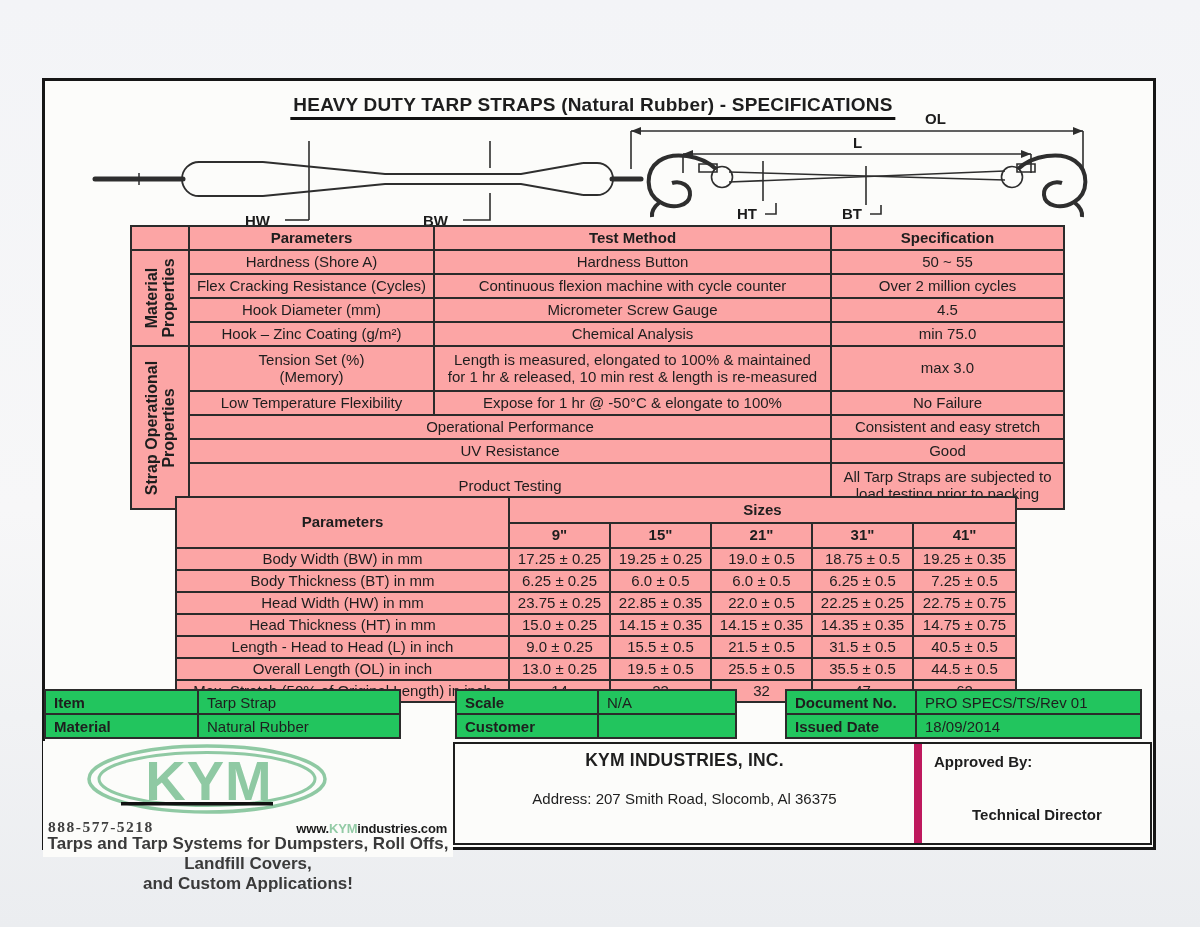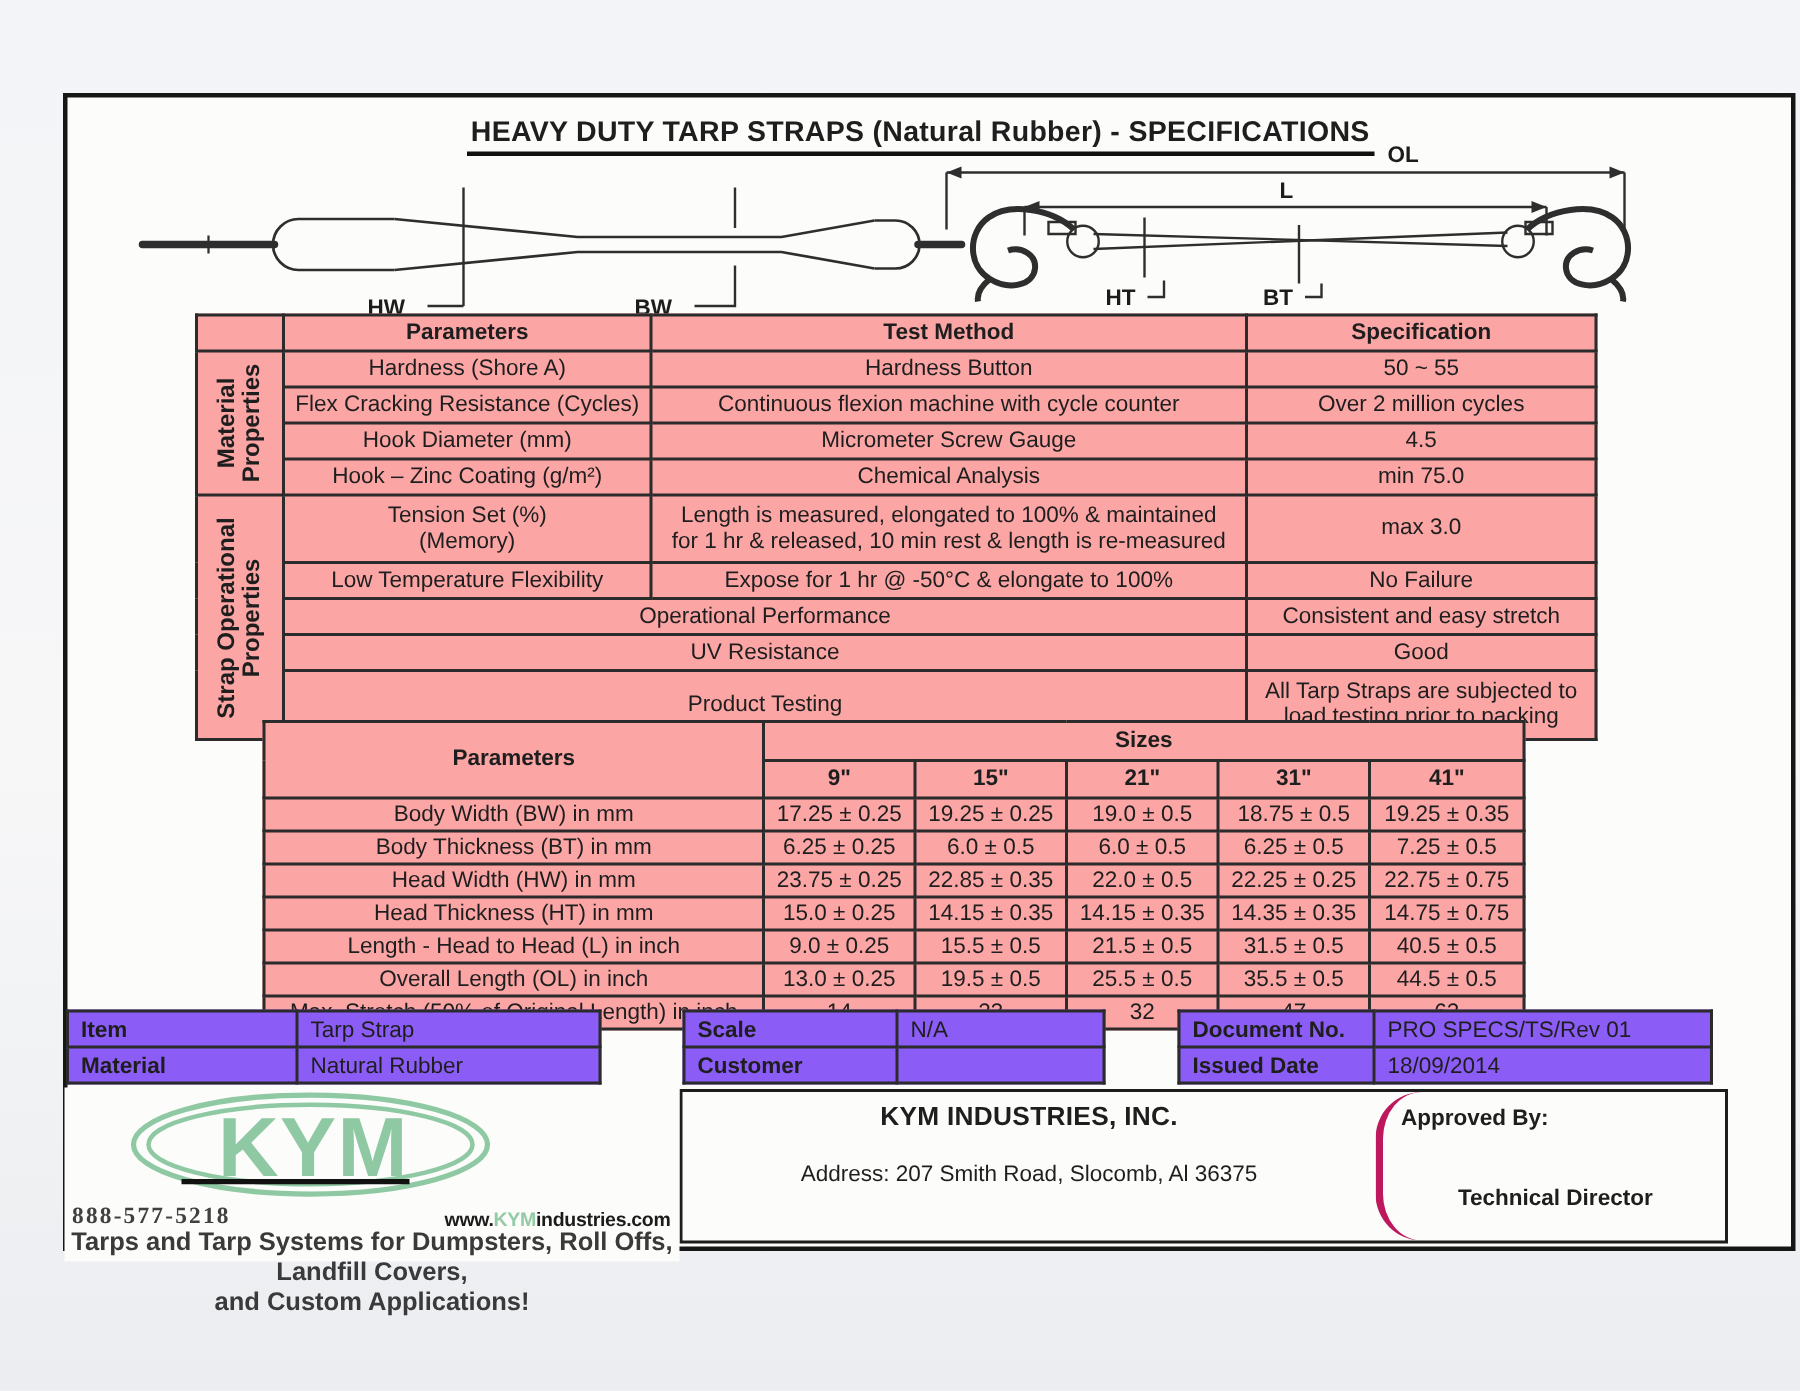--- a/index.html
+++ b/index.html
@@ -3,22 +3,22 @@
 <meta charset="utf-8">
 <style>
   html,body{margin:0;padding:0;}
   body{background:#e9ebee;}
   .stage{
     position:relative;width:1200px;height:927px;overflow:hidden;
     background:linear-gradient(180deg,#f3f4f7 0%,#f7f7f8 55%,#ebedf0 100%);
     font-family:"Liberation Sans",sans-serif;color:#1e1e1e;
   }
   .sheet{
-    position:absolute;left:42px;top:62px;width:1108px;height:766px;
-    border:3px solid #161616;background:#fcfcfa;padding-left:41px;
+    position:absolute;left:42px;top:78px;width:1108px;height:766px;
+    border:3px solid #161616;background:#fcfcfa;
   }
   .title{
     position:absolute;top:13px;left:50%;transform:translateX(-51%);
     font-size:19px;font-weight:bold;white-space:nowrap;letter-spacing:.2px;
     border-bottom:3px solid #111;padding:0 3px 1px 3px;
   }
   svg text{font-family:"Liberation Sans",sans-serif;}
   .diag{position:absolute;}
   .diag path,.diag line,.diag circle,.diag rect{vector-effect:non-scaling-stroke;}
 
@@ -33,38 +33,38 @@
   tr.h43 td{height:43px;}
   tr.h44 td{height:44px;}
   tr.h24 td{height:24px;}
   tr.h23 td{height:23px;}
   tr.h20 td{height:20px;}
   td.rotcell{position:relative;padding:0;}
   .vlabel{
     position:absolute;left:50%;top:50%;transform:translate(-50%,-50%) rotate(-90deg);
     font-weight:bold;font-size:16px;line-height:1.08;white-space:pre-line;text-align:center;
   }
-  .infobox{position:absolute;border-collapse:collapse;background:#8b5cf6;}
+  .infobox{position:absolute;border-collapse:collapse;background:#22c55e;}
   .infobox td{border:2px solid #2b2b2b;height:22px;font-size:15px;text-align:left;padding:0 8px;}
   .infobox td.lbl{font-weight:bold;}
 
   .logo-block{position:absolute;left:-2px;top:660px;width:410px;height:116px;background:#fcfcfa;z-index:3;}
   .phone-left{position:absolute;left:5px;top:77px;font-family:"Liberation Serif",serif;
     font-weight:bold;font-size:15.5px;letter-spacing:1.5px;color:#404040;}
   .website{position:absolute;right:6px;top:80px;font-weight:bold;font-size:13px;color:#1b1b1b;letter-spacing:-.2px;}
   .website .brand{color:#93cba6;}
   .tagline{position:absolute;left:0;top:93px;width:100%;text-align:center;font-weight:bold;
     font-size:17px;line-height:1.18;color:#3a3a3a;white-space:pre-line;}
 
   .company-box{position:absolute;left:408px;top:661px;width:699px;height:103px;
     border:2.5px solid #1d1d1d;background:#fcfcfa;display:flex;box-sizing:border-box;z-index:2;}
   .company-main{flex:1;text-align:center;padding-top:6px;}
   .company-name{font-size:17.5px;font-weight:bold;letter-spacing:.2px;}
   .company-line{font-size:15px;margin-top:19px;}
-  .approved{width:228px;border-left:5px solid #be185d;position:relative;border-radius:31px;}
+  .approved{width:228px;border-left:8px solid #be185d;position:relative;}
   .approved-label{position:absolute;left:12px;top:9px;font-weight:bold;font-size:15px;}
   .approved-value{position:absolute;left:50px;top:62px;font-weight:bold;font-size:15px;}
 </style>
 </head>
 <body>
 
 <div class="stage">
   <div class="sheet">
 
     <div class="title">HEAVY DUTY TARP STRAPS (Natural Rubber) - SPECIFICATIONS</div>

